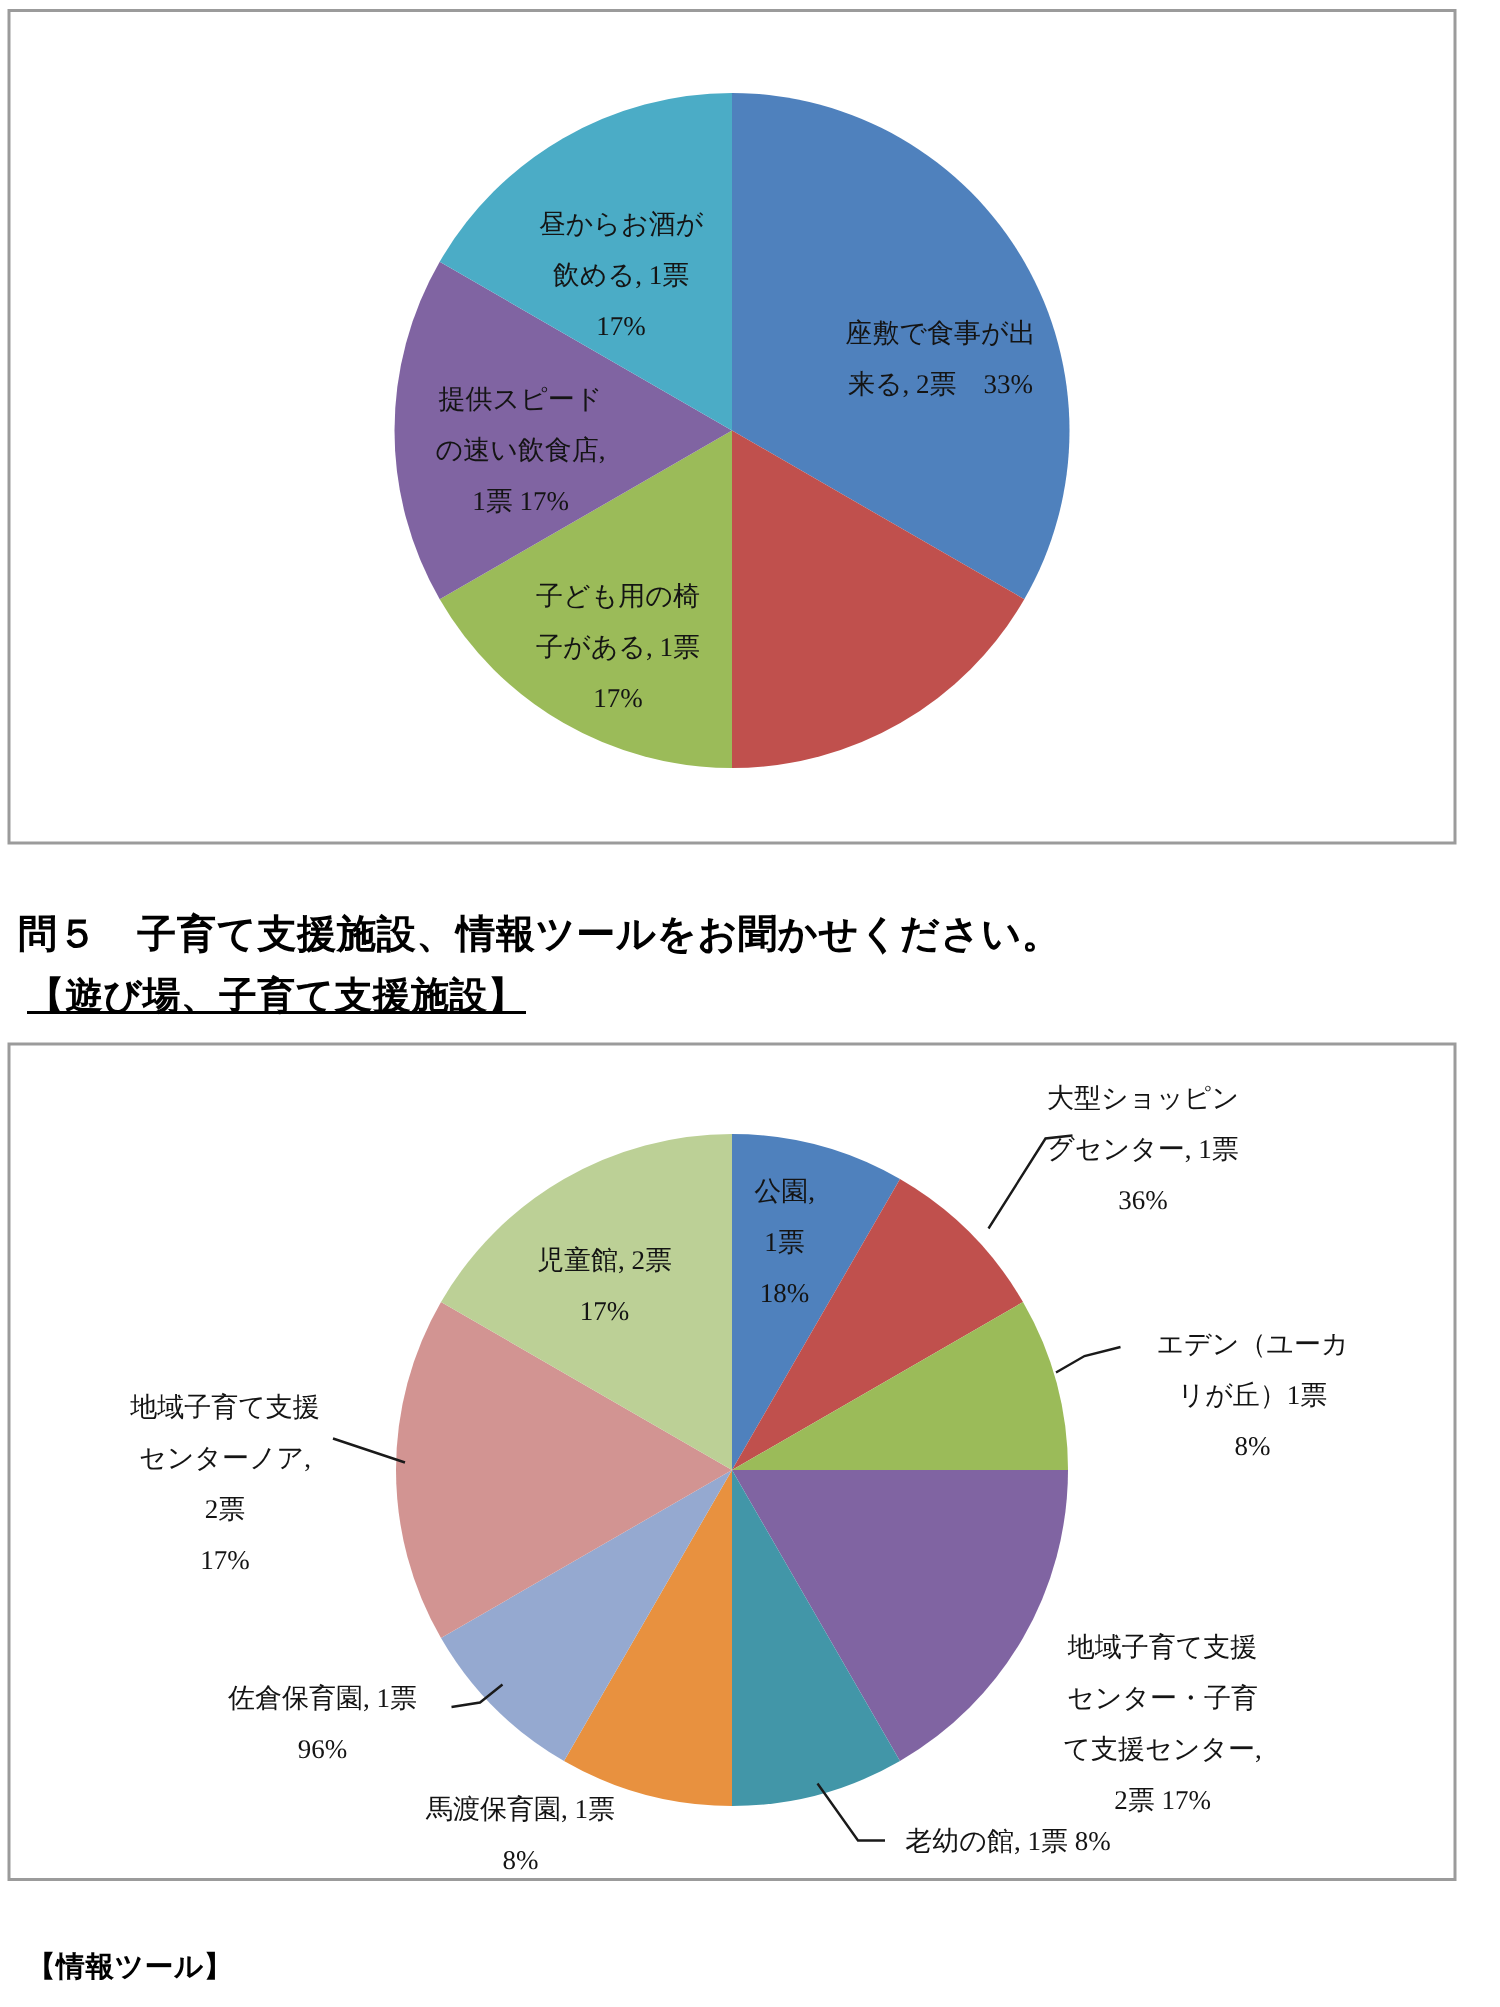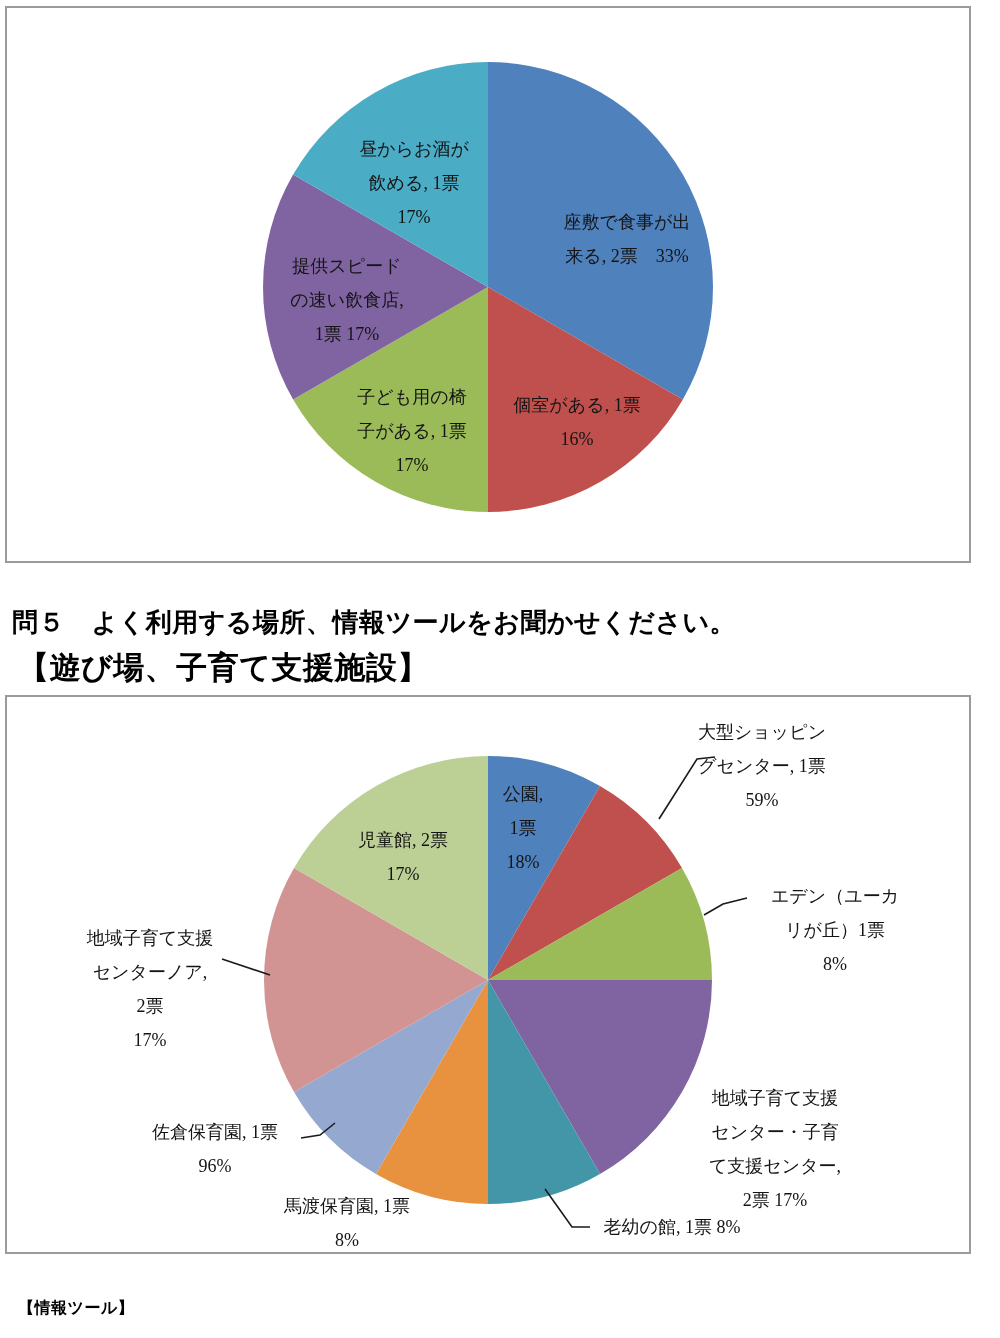--- a/index.html
+++ b/index.html
@@ -19,50 +19,48 @@
     position:absolute;white-space:pre-line;text-align:center;
     font-size:18px;line-height:34px;color:#141414;
     transform:translateX(-50%);pointer-events:none;
   }
   .heading{
     position:absolute;color:#000;
     font-family:"Liberation Sans","DejaVu Sans",sans-serif;
     font-weight:900;letter-spacing:0.5px;
   }
   #heading-q5{left:12px;top:605px;font-size:26px;}
-  #heading-playground{left:18px;top:647px;font-size:31px;}
-  #heading-infotool{left:18px;top:1298px;font-size:16px;}
+  #heading-playground{left:18px;top:647px;font-size:25px;text-decoration:underline;}
+  #heading-infotool{left:18px;top:1298px;font-size:19px;}
 </style>
 </head>
 <body>
 
 <div id="chart-box-0" class="chart-box">
     <svg width="962" height="553" viewBox="0 0 962 553" class="pie-svg">
       <path d="M481 279 L481 54 A225 225 0 0 1 675.8557158514986 391.5 Z" fill="#4F81BD"></path>
       <path d="M481 279 L675.8557158514986 391.5 A225 225 0 0 1 481 504 Z" fill="#C0504D"></path>
       <path d="M481 279 L481 504 A225 225 0 0 1 286.1442841485013 391.5 Z" fill="#9BBB59"></path>
       <path d="M481 279 L286.1442841485013 391.5 A225 225 0 0 1 286.14428414850136 166.49999999999997 Z" fill="#8064A2"></path>
       <path d="M481 279 L286.14428414850136 166.49999999999997 A225 225 0 0 1 480.99999999999994 54 Z" fill="#4BACC6"></path>
     </svg>
     <div class="pie-label" style="left: 592px; top: 197px; margin-left: 28px;">座敷で食事が出
 来る, 2票　33%</div>
-    <div class="pie-label" style="left: 570px; top: 380px;">個室がある, 1票
-16%</div>
     <div class="pie-label" style="left: 405px; top: 372px;">子ども用の椅
 子がある, 1票
 17%</div>
     <div class="pie-label" style="left: 340px; top: 241px;">提供スピード
 の速い飲食店,
 1票 17%</div>
     <div class="pie-label" style="left: 407px; top: 124px;">昼からお酒が
 飲める, 1票
 17%</div>
   </div>
 
-<div id="heading-q5" class="heading">問５　よく利用する場所、情報ツールをお聞かせください。</div>
+<div id="heading-q5" class="heading">問５　子育て支援施設、情報ツールをお聞かせください。</div>
 
 <div id="heading-playground" class="heading">【遊び場、子育て支援施設】</div>
 
 <div id="chart-box-1" class="chart-box">
     <svg width="962" height="555" viewBox="0 0 962 555" class="pie-svg">
       <path d="M481 283 L481 59 A224 224 0 0 1 593 89.01030955228575 Z" fill="#4F81BD"></path>
       <path d="M481 283 L593 89.01030955228575 A224 224 0 0 1 674.9896904477143 171 Z" fill="#C0504D"></path>
       <path d="M481 283 L674.9896904477143 171 A224 224 0 0 1 705 283 Z" fill="#9BBB59"></path>
       <path d="M481 283 L705 283 A224 224 0 0 1 593 476.9896904477142 Z" fill="#8064A2"></path>
       <path d="M481 283 L593 476.9896904477142 A224 224 0 0 1 481 507 Z" fill="#4296A8"></path>
@@ -74,21 +72,21 @@
       <polyline points="697,218 716,207 740,201" fill="none" stroke="#1a1a1a" stroke-width="1.6"></polyline>
       <polyline points="538,492 565,530 583,530" fill="none" stroke="#1a1a1a" stroke-width="1.6"></polyline>
       <polyline points="294,441 313,438 328,426" fill="none" stroke="#1a1a1a" stroke-width="1.6"></polyline>
       <polyline points="215,262 263,278" fill="none" stroke="#1a1a1a" stroke-width="1.6"></polyline>
     </svg>
     <div class="pie-label" style="left: 516px; top: 80px;">公園,
 1票
 18%</div>
     <div class="pie-label" style="left: 755px; top: 18px;">大型ショッピン
 グセンター, 1票
-59%</div>
+36%</div>
     <div class="pie-label" style="left: 828px; top: 182px;">エデン（ユーカ
 リが丘）1票
 8%</div>
     <div class="pie-label" style="left: 768px; top: 384px;">地域子育て支援
 センター・子育
 て支援センター,
 2票 17%</div>
     <div class="pie-label" style="left: 665px; top: 513px; text-align: center;">老幼の館, 1票 8%</div>
     <div class="pie-label" style="left: 340px; top: 492px;">馬渡保育園, 1票
 8%</div>

